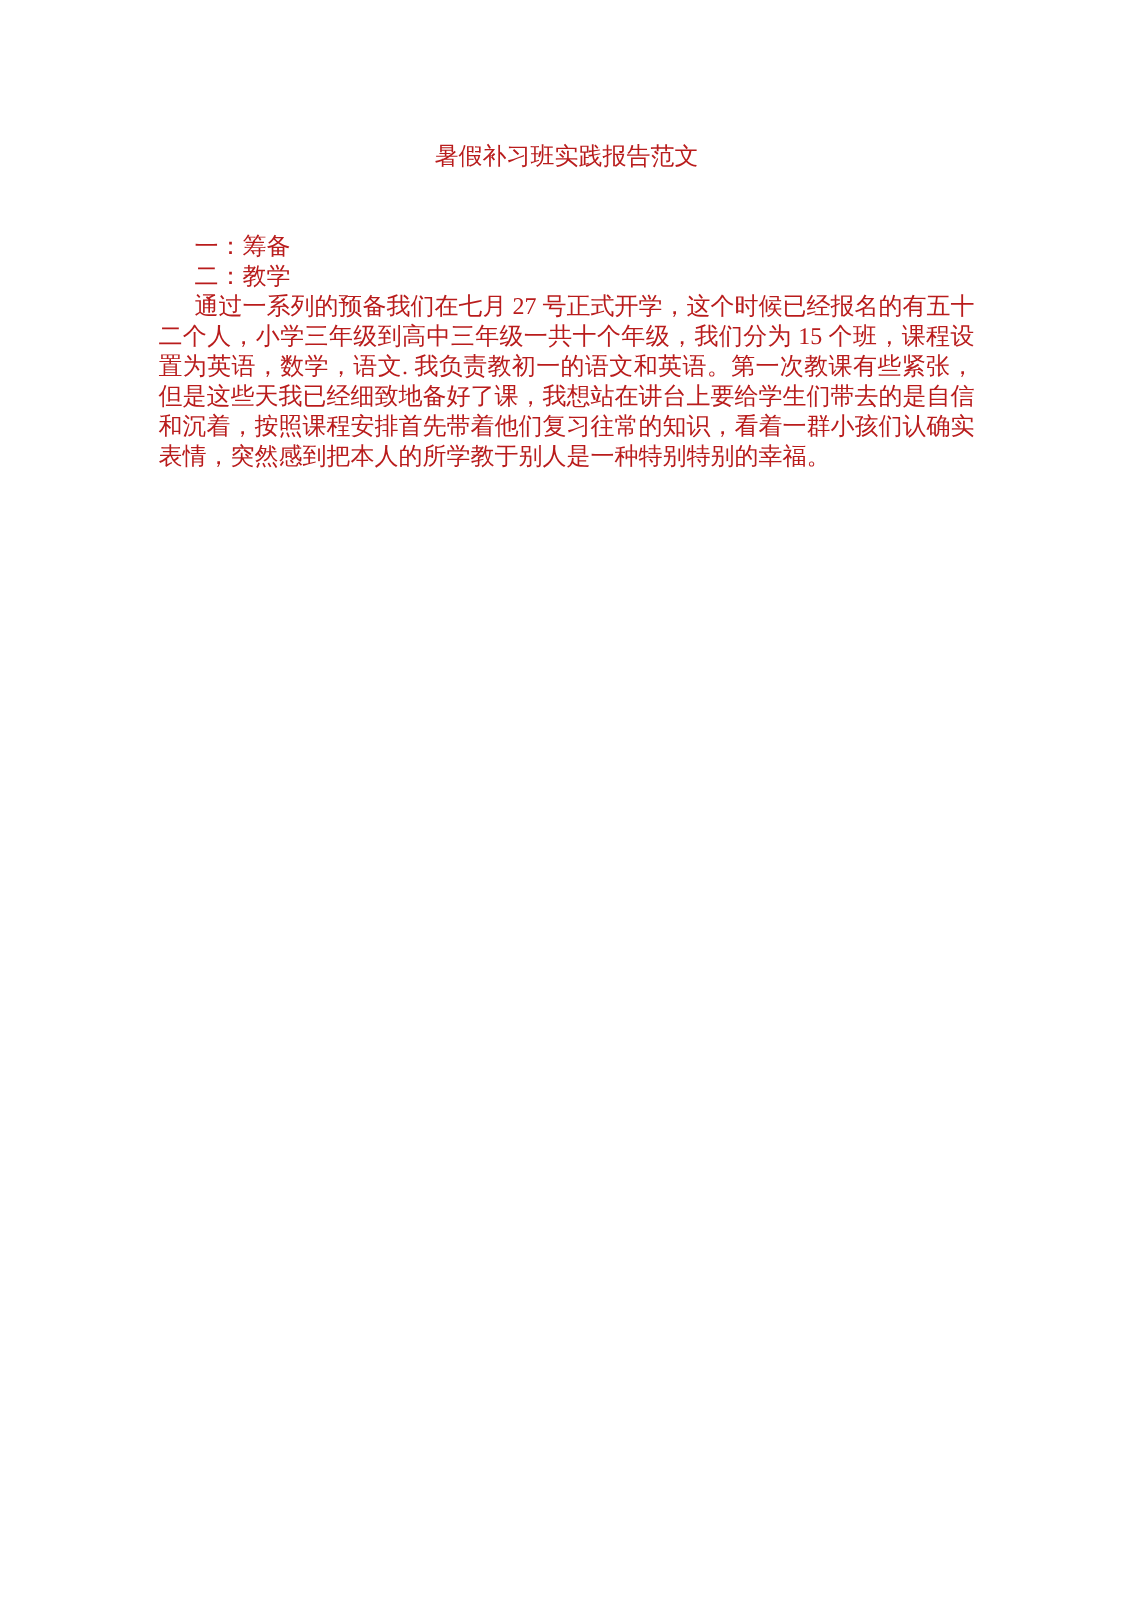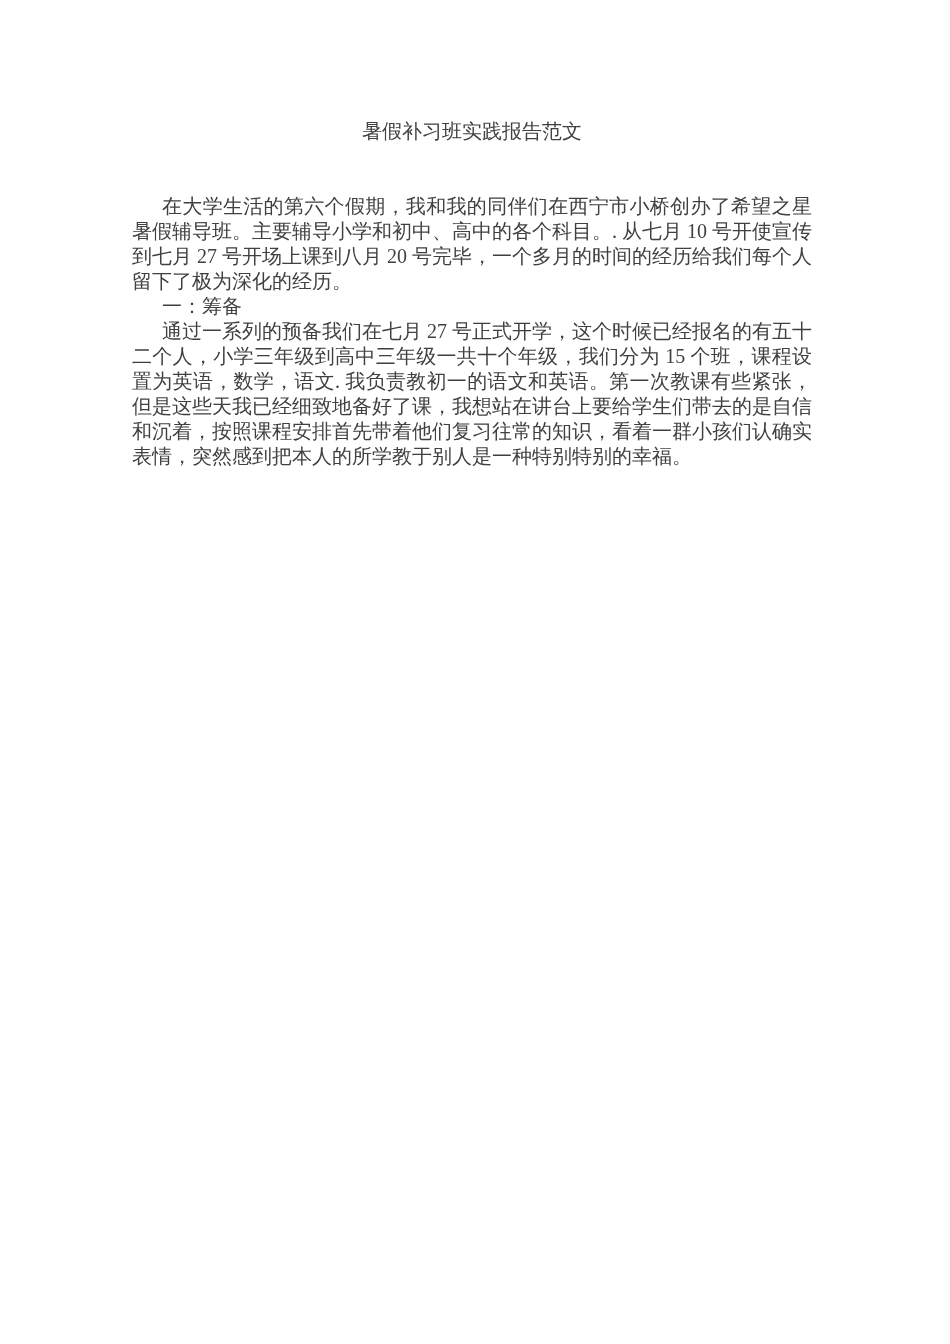--- a/index.html
+++ b/index.html
@@ -20,21 +20,21 @@
     top: 0;
     width: 950px;
     height: 1344px;
     background: #ffffff;
   }
   .content {
     position: absolute;
     left: 132px;
     top: 119px;
     width: 680px;
-    color: #404040;
+    color: #b91c1c;
     font-size: 20px;
     line-height: 25px;
   }
   .doc-title {
     text-align: center;
     margin: 0 0 50px 0;
     font-weight: normal;
     font-size: 20px;
     line-height: 25px;
   }
@@ -46,17 +46,17 @@
     word-break: break-all;
   }
 </style>
 </head>
 <body>
 
 <div class="page">
   <div class="content">
     <h1 class="doc-title">暑假补习班实践报告范文</h1>
 
-    <p class="block">在大学生活的第六个假期，我和我的同伴们在西宁市小桥创办了希望之星暑假辅导班。主要辅导小学和初中、高中的各个科目。. 从七月 10 号开使宣传到七月 27 号开场上课到八月 20 号完毕，一个多月的时间的经历给我们每个人留下了极为深化的经历。</p>
     <p class="block">一：筹备</p>
+    <p class="block">二：教学</p>
     <p class="block">通过一系列的预备我们在七月 27 号正式开学，这个时候已经报名的有五十二个人，小学三年级到高中三年级一共十个年级，我们分为 15 个班，课程设置为英语，数学，语文. 我负责教初一的语文和英语。第一次教课有些紧张，但是这些天我已经细致地备好了课，我想站在讲台上要给学生们带去的是自信和沉着，按照课程安排首先带着他们复习往常的知识，看着一群小孩们认确实表情，突然感到把本人的所学教于别人是一种特别特别的幸福。</p>
   </div>
 </div>
 
 </body></html>

